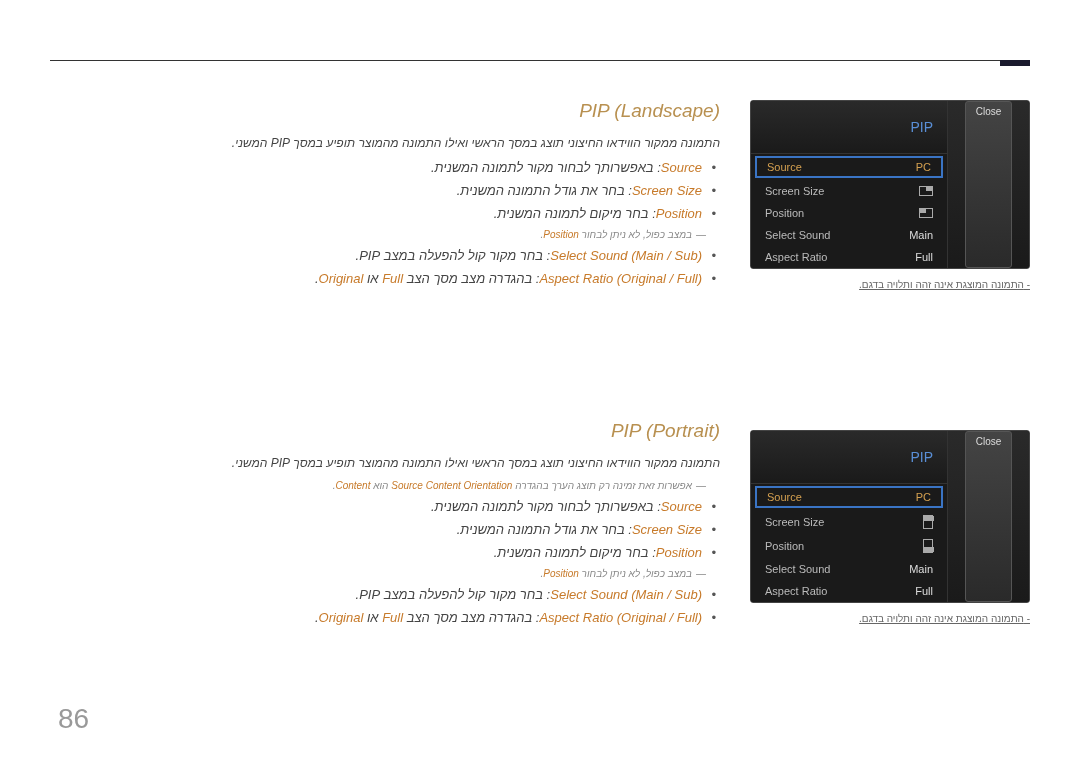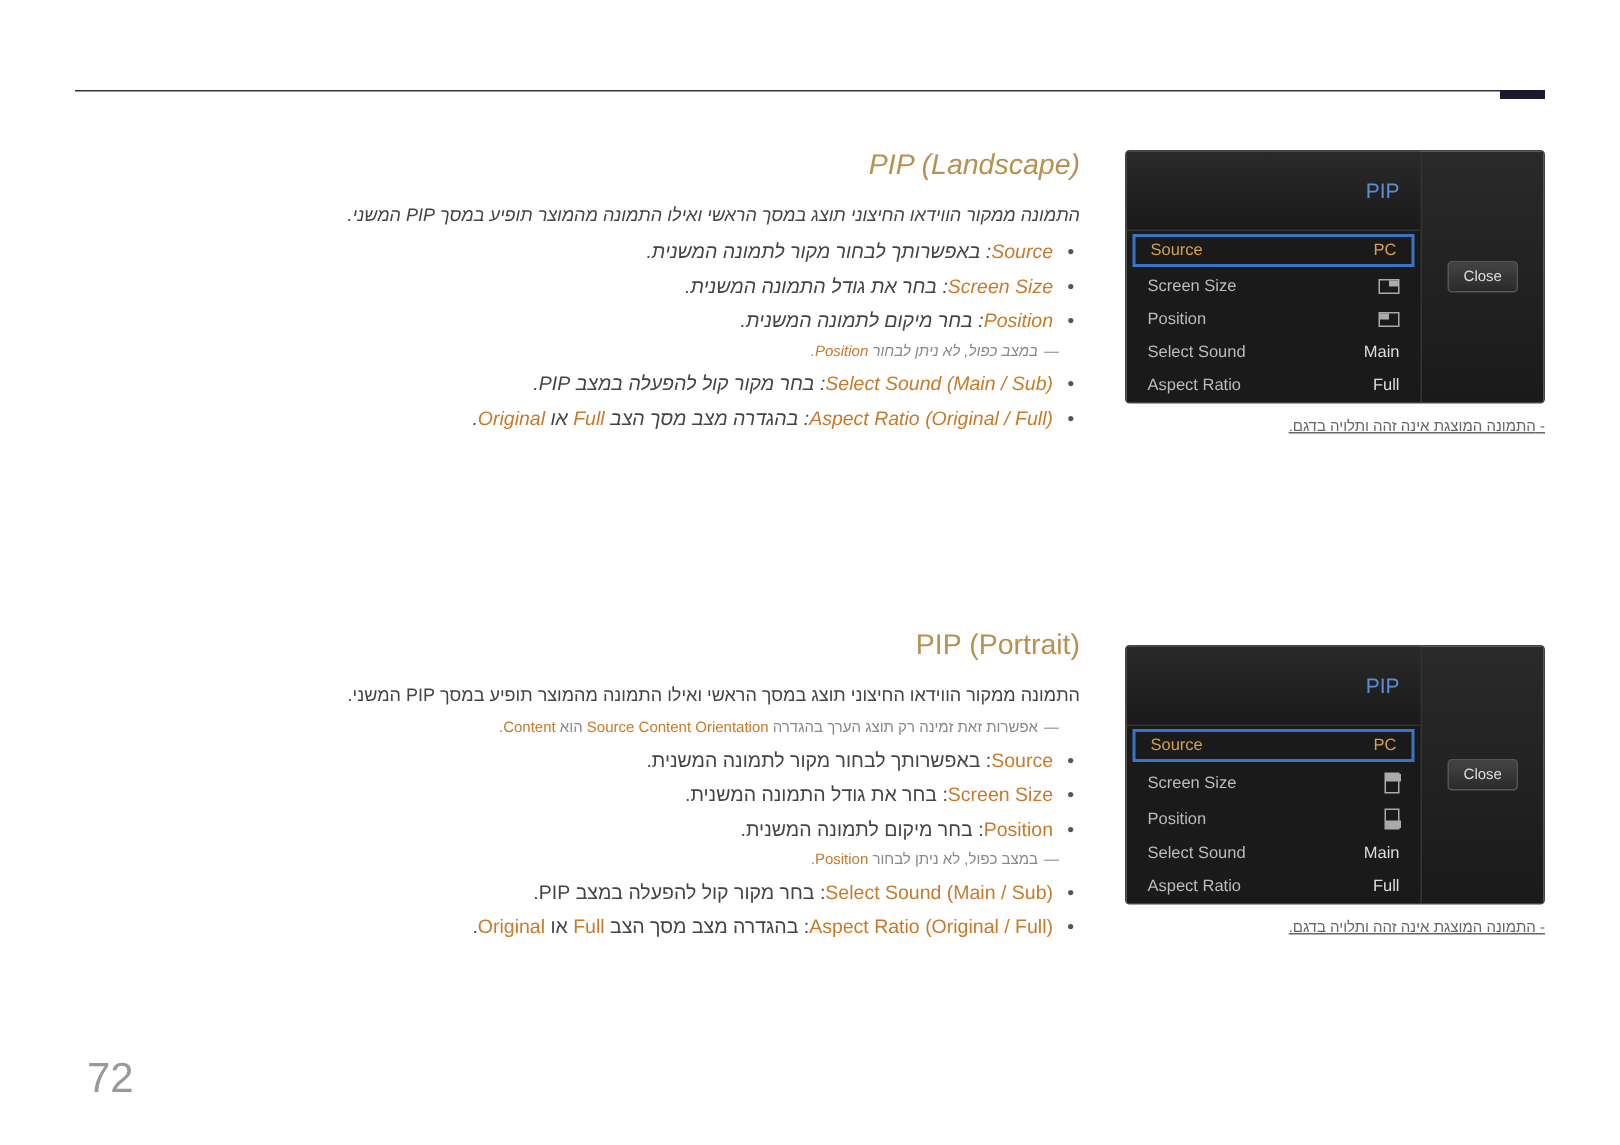--- a/index.html
+++ b/index.html
@@ -76,21 +76,20 @@
     }
     .pip-row.highlighted .label { color: #d4a050; }
     .pip-row.highlighted .value { color: #d4a050; }
     .pip-row .label { color: #bbb; }
     .pip-row .value { color: #ddd; display: flex; align-items: center; padding-left: 40px; }
     .pip-sidebar {
       width: 82px;
       background: linear-gradient(to bottom, #2a2a2a, #1a1a1a);
       border-left: 1px solid #333;
       display: flex;
-      align-items: center;
       justify-content: center;
     }
     .close-btn {
       background: linear-gradient(to bottom, #444, #2a2a2a);
       border: 1px solid #555;
       border-radius: 3px;
       color: #ddd;
       padding: 4px 10px;
       font-size: 10px;
     }
@@ -124,21 +123,21 @@
     .pip-icon.portrait-bot::after { bottom: 0; left: 0; width: 10px; height: 5px; }
     
     .text-section {
       position: absolute;
       right: 310px;
       left: 90px;
       text-align: right;
       direction: rtl;
     }
     .text-section-1 { top: 40px; font-style: italic; }
-    .text-section-2 { top: 360px; }
+    .text-section-2 { top: 360px; font-style: italic; }
     .section-title {
       color: #b89050;
       font-size: 19px;
       font-weight: normal;
       margin-bottom: 14px;
       direction: ltr;
       text-align: right;
     }
     .intro-text {
       color: #444;
@@ -295,13 +294,13 @@
         <li><span class="orange-text">Source</span>: באפשרותך לבחור מקור לתמונה המשנית.</li>
         <li><span class="orange-text">Screen Size</span>: בחר את גודל התמונה המשנית.</li>
         <li><span class="orange-text">Position</span>: בחר מיקום לתמונה המשנית.</li>
         <div class="sub-note">במצב כפול, לא ניתן לבחור <span class="orange-text">Position</span>.</div>
         <li><span class="orange-text">Select Sound</span><span class="orange-text"> (Main / Sub)</span>: בחר מקור קול להפעלה במצב PIP.</li>
         <li><span class="orange-text">Aspect Ratio</span><span class="orange-text"> (Original / Full)</span>: בהגדרה מצב מסך הצב <span class="orange-text">Full</span> או <span class="orange-text">Original</span>.</li>
       </ul>
   </div>
 </div>
 
-<div class="page-number">72</div>
+<div class="page-number">86</div>
 
 </body></html>

